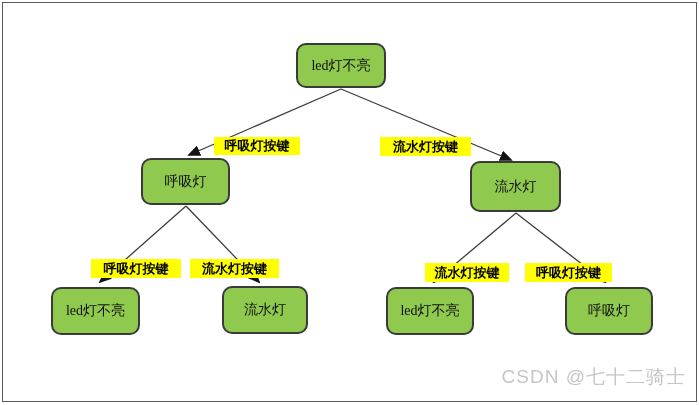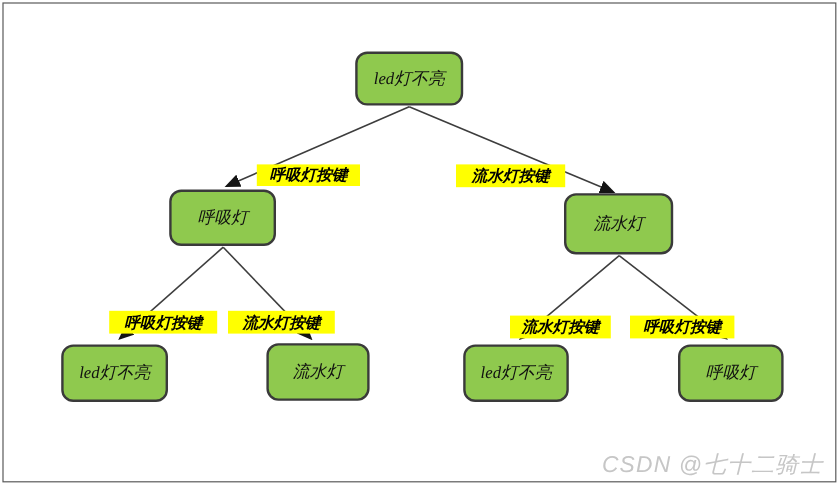--- a/index.html
+++ b/index.html
@@ -15,21 +15,20 @@
   html,body{margin:0;padding:0;}
   body{
     width:699px;height:405px;position:relative;overflow:hidden;
     background:var(--bg);
     font-family:"Liberation Serif","DejaVu Serif",serif;
   }
   .frame{
     position:absolute;left:2px;top:2px;right:2px;bottom:3px;
     border:1px solid var(--canvas-border);
     background:var(--bg);
-    font-style:italic;
   }
   .edges{position:absolute;left:0;top:0;width:699px;height:405px;}
   .node{
     position:absolute;
     background:var(--node-fill);
     border:2px solid var(--node-border);
     border-radius:10px;
     display:flex;align-items:center;justify-content:center;
     font-size:14px;color:#101010;
     box-sizing:border-box;
@@ -40,21 +39,21 @@
     background:var(--label-bg);
     color:var(--label-text);
     font-weight:bold;font-size:13px;
     display:flex;align-items:center;justify-content:center;
     white-space:nowrap;
     box-sizing:border-box;
     z-index:2;
     margin-top:22px;
   }
   .watermark{
-    position:absolute;right:10px;bottom:1px;
+    position:absolute;right:10px;bottom:11px;
     font-family:"Liberation Sans","DejaVu Sans",sans-serif;
     font-size:19px;color:var(--watermark);
     letter-spacing:1px;
     z-index:1;
     margin-top:20px;
   }
 </style>
 </head>
 <body>
 

